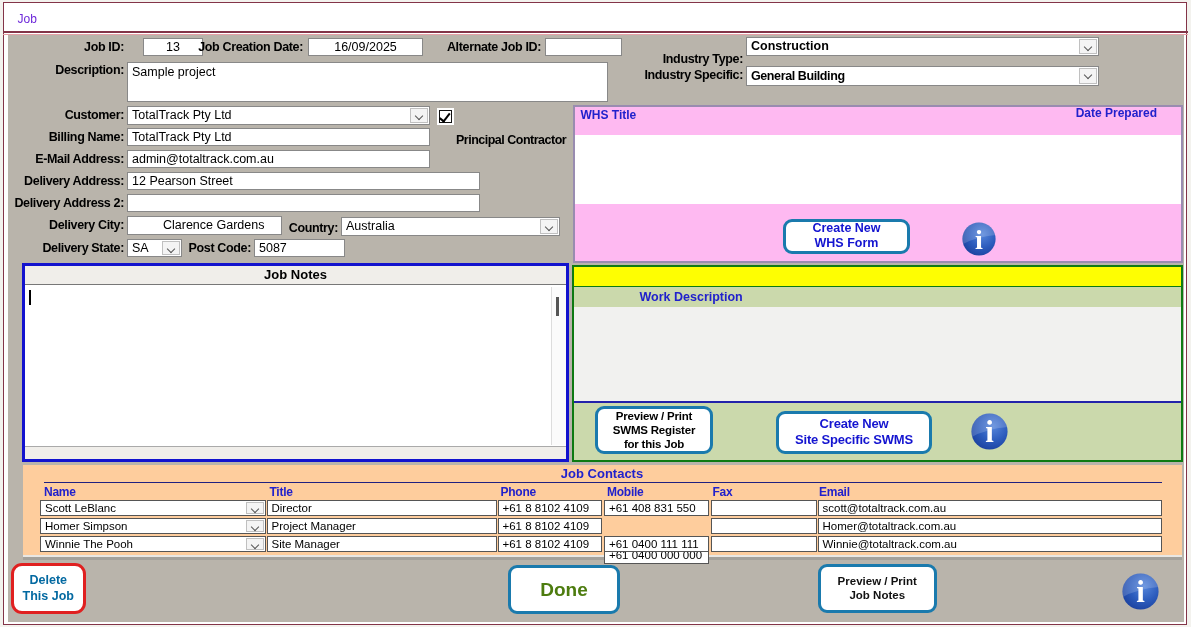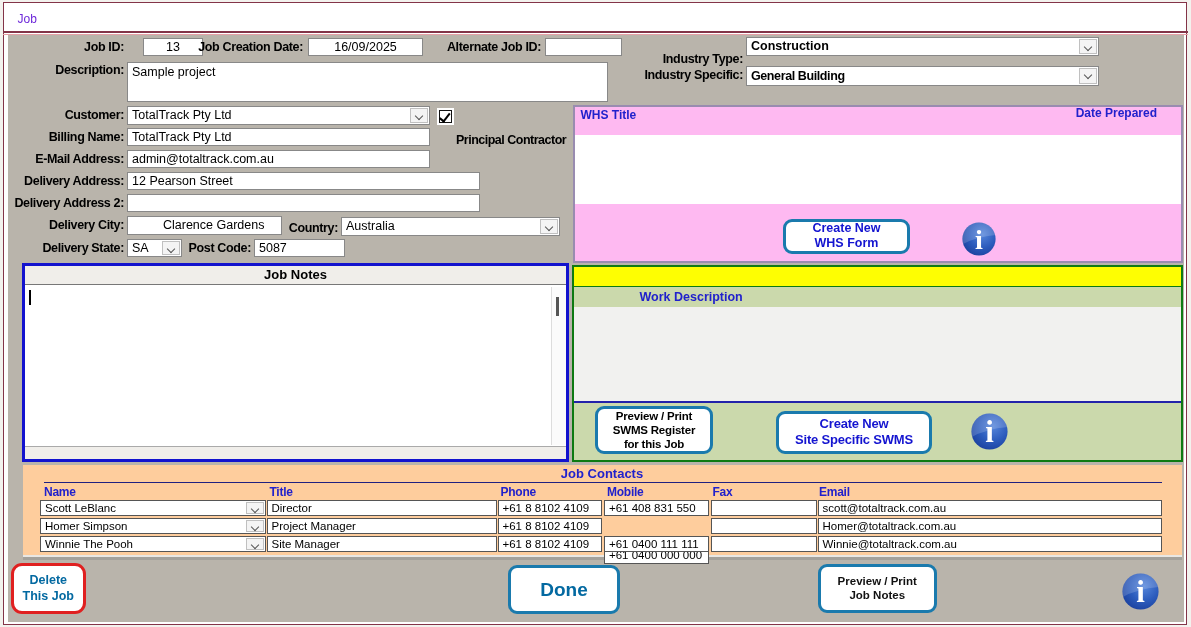--- a/index.html
+++ b/index.html
@@ -147,21 +147,21 @@
 <div class="abs cell" style="left:817.5px;top:517.5px;width:344.5px;height:16.5px;">Homer@totaltrack.com.au</div>
 
 <div class="abs cell" style="left:40px;top:535.5px;width:225.5px;height:16.5px;">Winnie The Pooh<span class="arr" style="right:0.5px;"></span></div>
 <div class="abs cell" style="left:266.5px;top:535.5px;width:230px;height:16.5px;">Site Manager</div>
 <div class="abs cell" style="left:497.5px;top:535.5px;width:104.5px;height:16.5px;">+61 8 8102 4109</div>
 <div class="abs cell" style="left:604px;top:535.5px;width:104.5px;height:16.5px;">+61 0400 111 111</div>
 <div class="abs cell" style="left:711px;top:535.5px;width:105.5px;height:16.5px;"></div>
 <div class="abs cell" style="left:817.5px;top:535.5px;width:344.5px;height:16.5px;">Winnie@totaltrack.com.au</div>
 
 <div class="abs btn" style="left:10.5px;top:562.5px;width:75.5px;height:51.5px;border:3.2px solid #e02020;border-radius:11px;font-size:12.5px;color:#0369a1;line-height:16px;">Delete<br>This Job</div>
-<div class="abs btn" style="left:508px;top:565px;width:112px;height:49px;border-width:3px;font-size:19px;color:#0369a1;">Done</div>
+<div class="abs btn" style="left:508px;top:565px;width:112px;height:49px;border-width:3px;font-size:19px;color:#4d7c0f;">Done</div>
 <div class="abs btn" style="left:817.5px;top:563.5px;width:119.5px;height:49.5px;font-size:11.5px;color:#111;line-height:14.5px;border-width:3px;">Preview / Print<br>Job Notes</div>
 <div class="abs" style="left:1121.5px;top:572.5px;">
 <svg width="37" height="37" viewBox="0 0 36 36">
       <circle cx="18" cy="18" r="17.6" fill="url(#ig)"></circle>
       <path clip-path="url(#ic)" d="M-2 25 Q14 15 38 13.5 L38 -2 L-2 -2 Z" fill="rgba(255,255,255,0.17)"></path>
       <text x="18" y="28.5" font-family="Liberation Serif" font-size="30" font-weight="bold" fill="#fff" text-anchor="middle">i</text>
     </svg>
 </div>
 
 </body></html>

